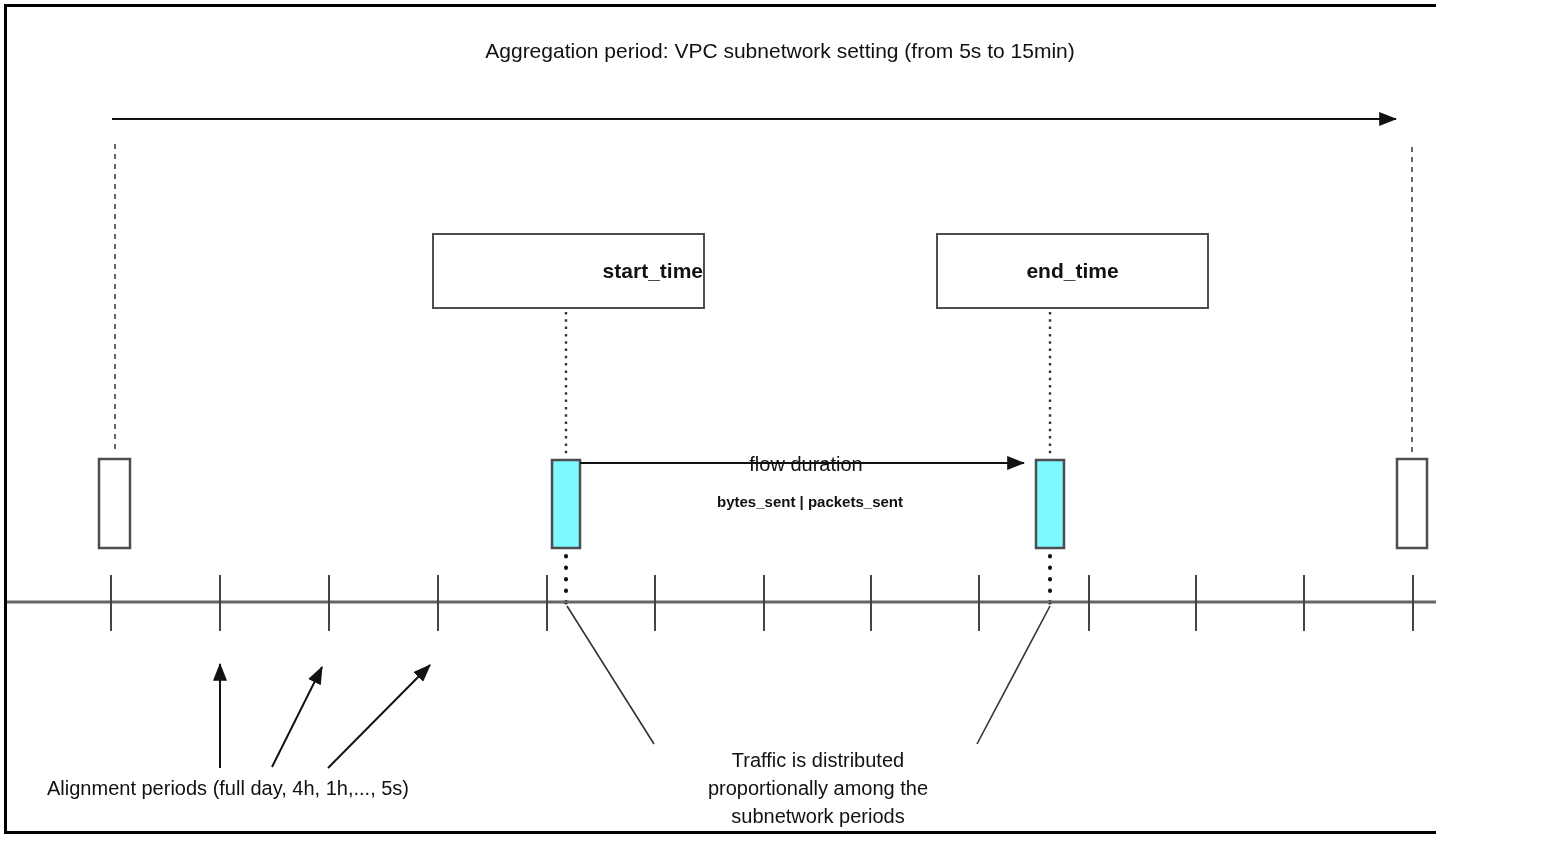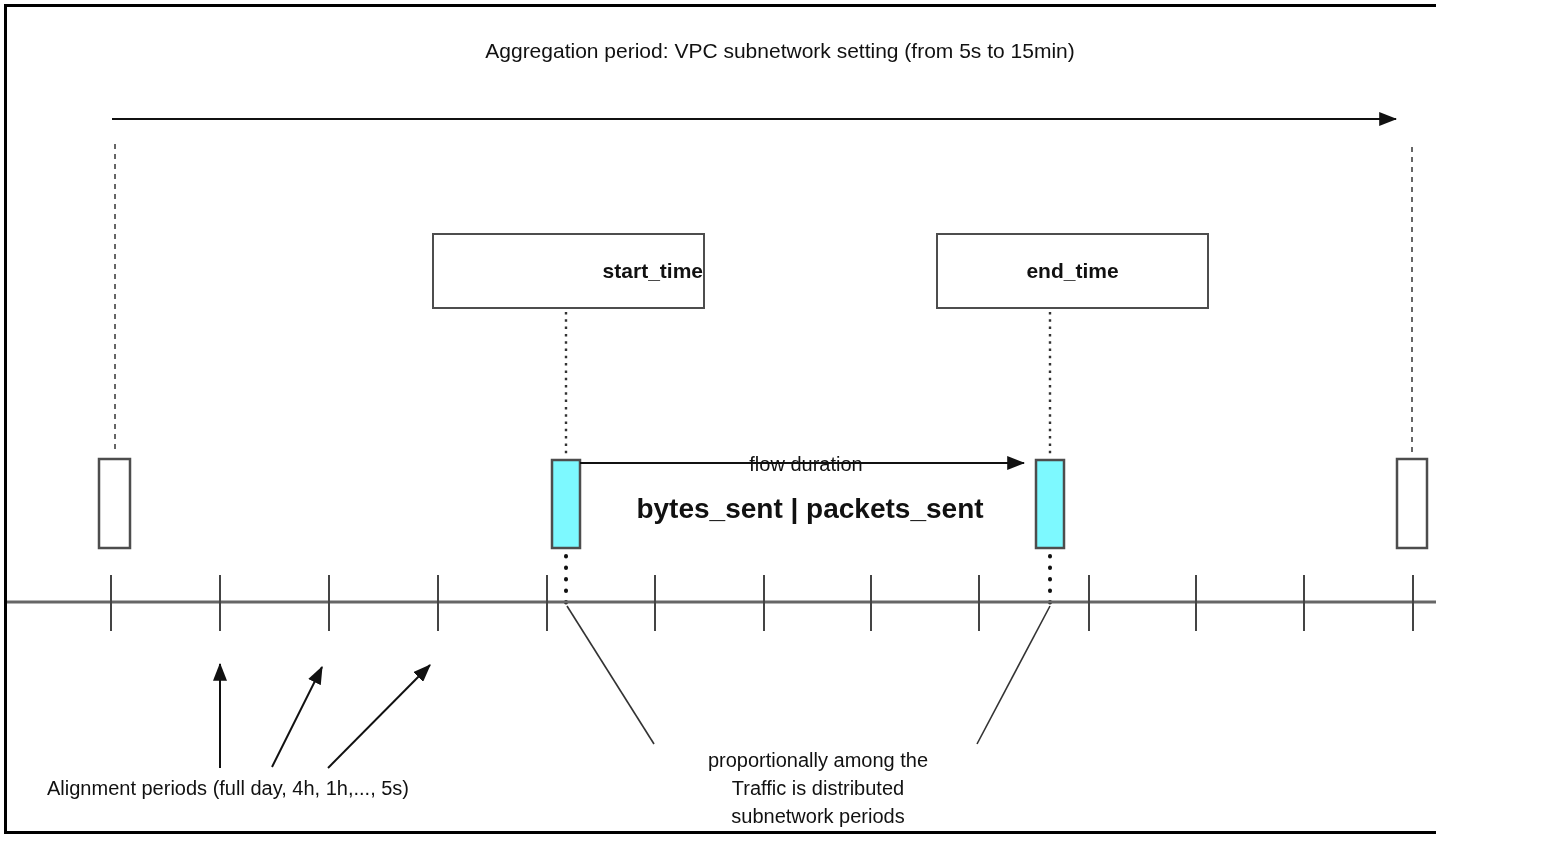--- a/index.html
+++ b/index.html
@@ -65,21 +65,21 @@
     top: 453px;
     width: 300px;
     text-align: center;
     font-size: 20px;
   }
   .flow-metrics {
     left: 610px;
     top: 493px;
     width: 400px;
     text-align: center;
-    font-size: 28px;
+    font-size: 15px;
     font-weight: bold;
   }
   .alignment-label {
     left: 47px;
     top: 777px;
     width: 460px;
     text-align: left;
     font-size: 20px;
   }
   .traffic-note {
@@ -158,18 +158,18 @@
   <div class="marker-box end-box">
     <span>end_time</span>
   </div>
 
   <div class="label flow-duration">flow duration</div>
   <div class="label flow-metrics">bytes_sent | packets_sent</div>
 
   <div class="label alignment-label">Alignment periods (full day, 4h, 1h,..., 5s)</div>
 
   <div class="traffic-note">
+    <div>Traffic is distributed</div>
     <div>proportionally among the</div>
-    <div>Traffic is distributed</div>
     <div>subnetwork periods</div>
   </div>
 
 </div>
 
 </body></html>

